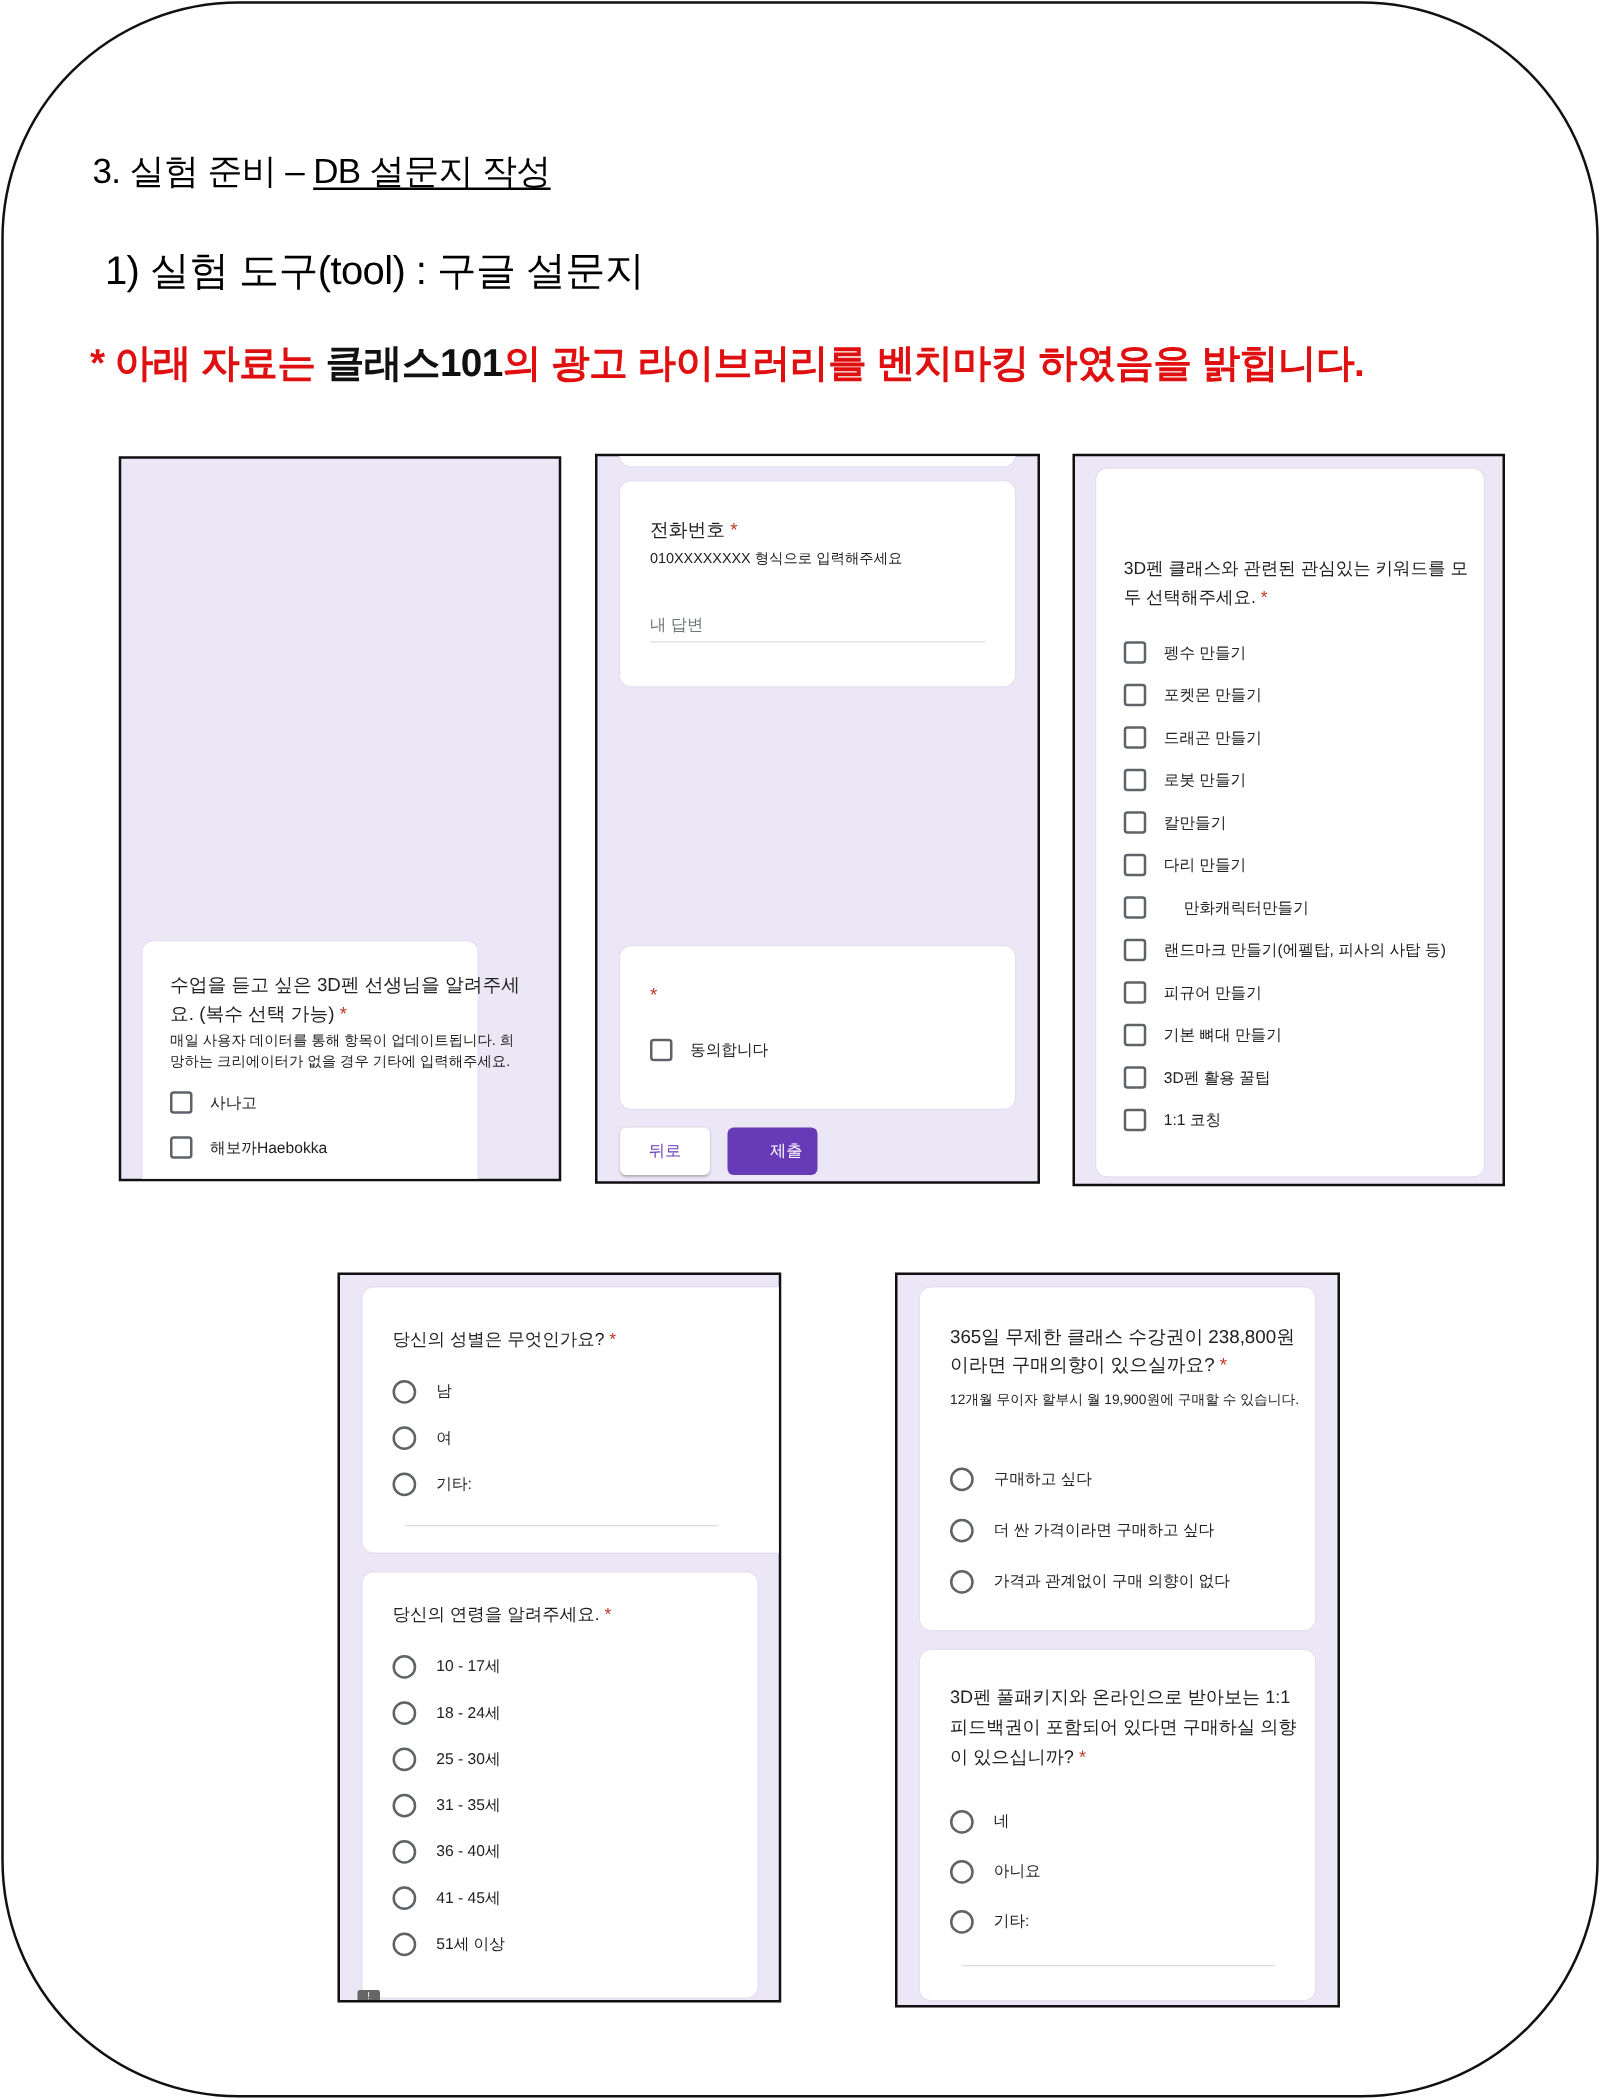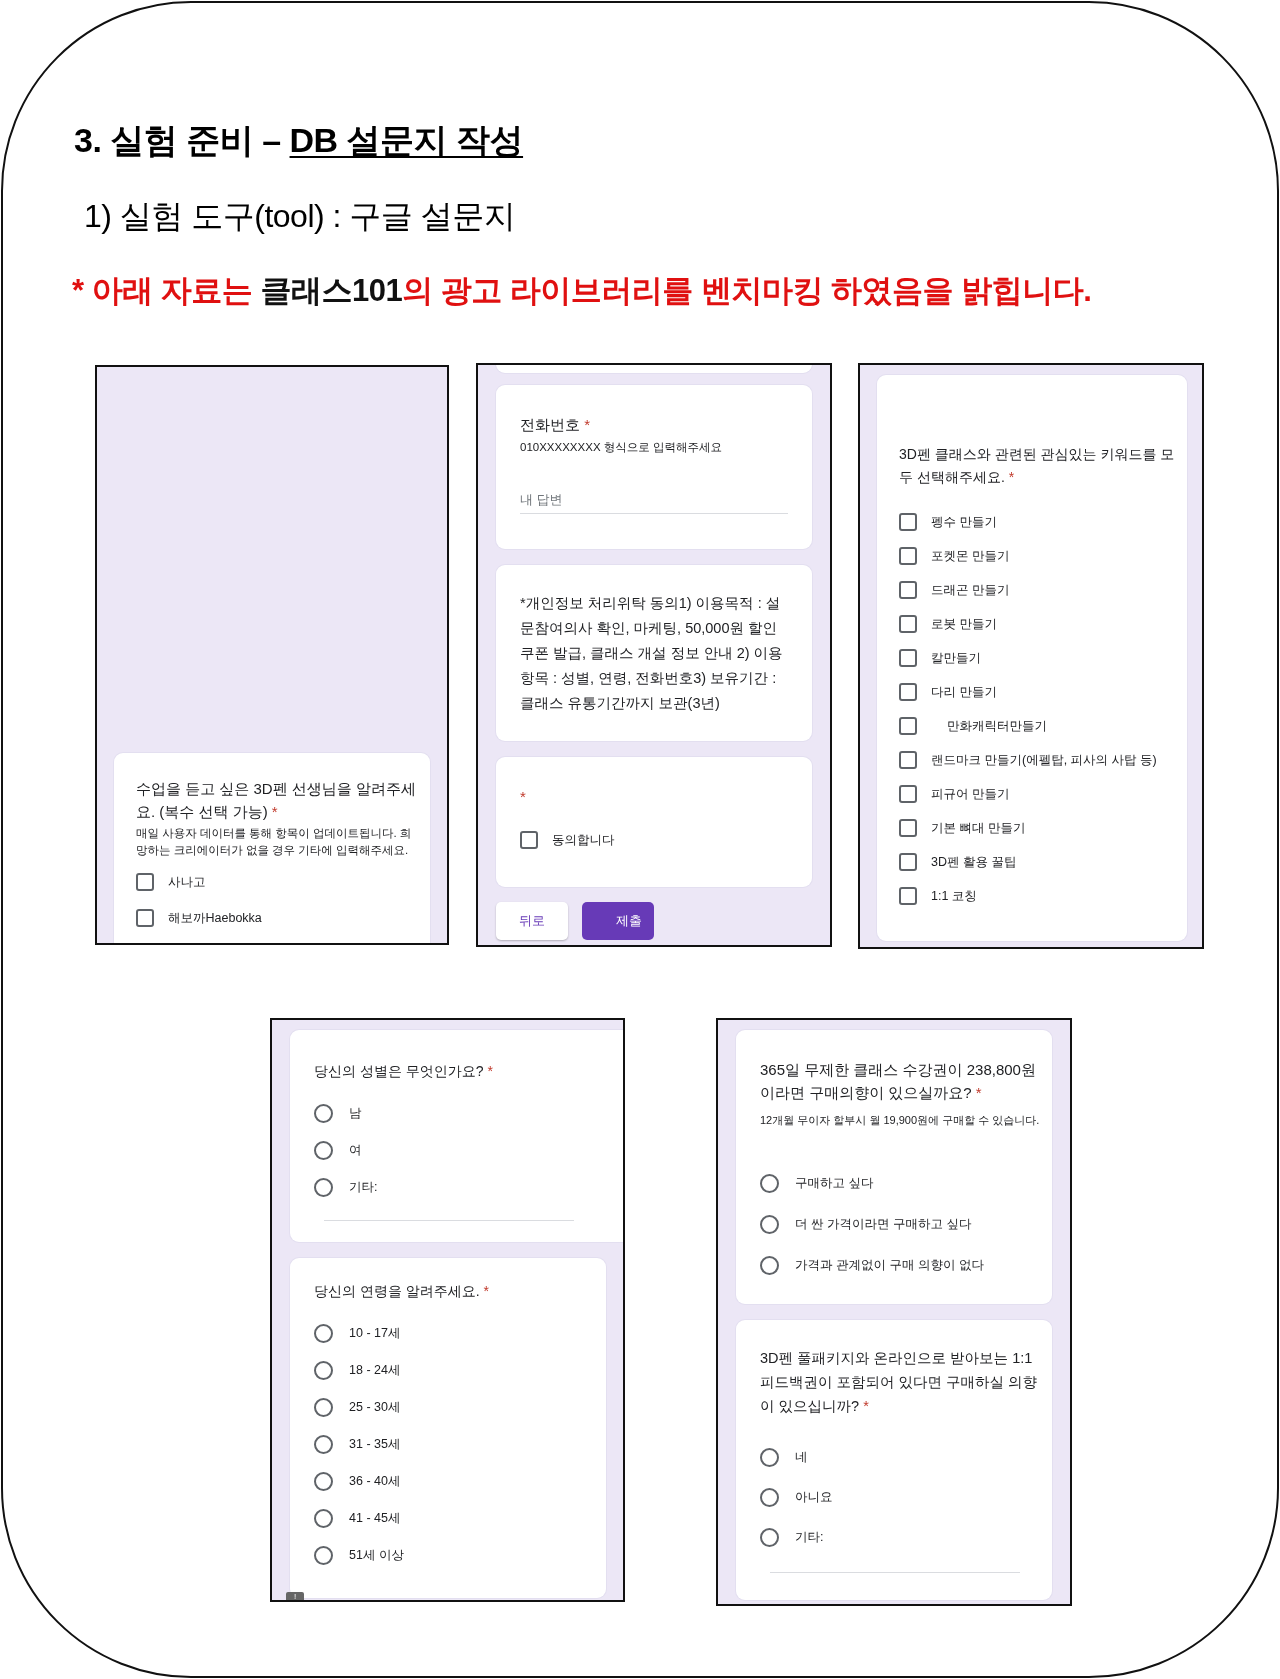--- a/index.html
+++ b/index.html
@@ -5,21 +5,21 @@
   * { box-sizing: border-box; margin: 0; padding: 0; }
   html, body { width: 1280px; height: 1679px; background: #ffffff; overflow: hidden; }
   body { position: relative; font-family: "Liberation Sans", "DejaVu Sans", sans-serif; color: #000; }
 
   .frame {
     position: absolute; left: 1px; top: 1px; width: 1278px; height: 1677px;
     border: 2px solid #111; border-radius: 190px; background: #fff;
   }
 
   .heading {
-    position: absolute; left: 74px; top: 118px; font-size: 34px; font-weight: bold;
+    position: absolute; left: 74px; top: 118px; font-size: 28px; font-weight: normal;
     letter-spacing: -0.5px; color: #000;
   }
   .heading .u { text-decoration: underline; text-underline-offset: 4px; text-decoration-thickness: 2px; }
 
   .subheading {
     position: absolute; left: 84px; top: 195px; font-size: 32px; font-weight: normal;
     letter-spacing: -0.5px; color: #000;
   }
 
   .notice {
@@ -75,21 +75,21 @@
 
 <div class="frame"></div>
 
 <div class="heading"><span>3. 실험 준비 – </span><span class="u">DB 설문지 작성</span></div>
 
 <div class="subheading">1) 실험 도구(tool) : 구글 설문지</div>
 
 <div class="notice"><span>* 아래 자료는 </span><span class="black">클래스101</span><span>의 광고 라이브러리를 벤치마킹 하였음을 밝힙니다.</span></div>
 
 <div class="panel" style="left:95px; top:365px; width:354px; height:580px;">
-  <div class="card" style="left:17px; top:386px; width:316px; height:210px;">
+  <div class="card" style="left:17px; top:386px; width:268px; height:210px;">
     <div class="q-title" style="left:22px; top:24px; width:280px;"><span>수업을 듣고 싶은 3D펜 선생님을 알려주세요. (복수 선택 가능)</span> <span class="req">*</span></div>
     <div class="q-help" style="left:22px; top:72px; width:280px;">매일 사용자 데이터를 통해 항목이 업데이트됩니다. 희망하는 크리에이터가 없을 경우 기타에 입력해주세요.</div>
     <div class="opt" style="left:22px; top:120px;">
         <span class="cb"></span>
         <span>사나고</span>
       </div>
     <div class="opt" style="left:22px; top:156px;">
         <span class="cb"></span>
         <span>해보까Haebokka</span>
       </div>
@@ -97,23 +97,20 @@
 </div>
 
 <div class="panel" style="left:476px; top:363px; width:356px; height:584px;">
   <div class="card" style="left:18px; top:-20px; width:316px; height:28px;"></div>
   <div class="card" style="left:18px; top:20px; width:316px; height:164px;">
     <div class="q-title" style="left:24px; top:28px;"><span>전화번호</span> <span class="req">*</span></div>
     <div class="q-help" style="left:24px; top:54px;">010XXXXXXXX 형식으로 입력해주세요</div>
     <div class="placeholder" style="left:24px; top:106px;">내 답변</div>
     <div class="line-input" style="left:24px; top:128px; width:268px; height:1px;"></div>
   </div>
-  <div class="card" style="left:18px; top:200px; width:316px; height:176px;">
-    <div class="q-title" style="left:24px; top:26px; width:272px; font-size:14.5px; line-height:25px;">*개인정보 처리위탁 동의1) 이용목적 : 설문참여의사 확인, 마케팅, 50,000원 할인 쿠폰 발급, 클래스 개설 정보 안내 2) 이용항목 : 성별, 연령, 전화번호3) 보유기간 : 클래스 유통기간까지 보관(3년)</div>
-  </div>
   <div class="card" style="left:18px; top:392px; width:316px; height:130px;">
     <div class="q-title req" style="left:24px; top:28px; color:#c0392b;">*</div>
     <div class="opt" style="left:24px; top:74px;">
         <span class="cb"></span>
         <span>동의합니다</span>
       </div>
   </div>
   <div class="btn btn-back" style="left:18px; top:537px; width:72px; height:38px;">뒤로</div>
   <div class="btn btn-submit" style="left:104px; top:537px; width:72px; height:38px;">제출</div>
 </div>

